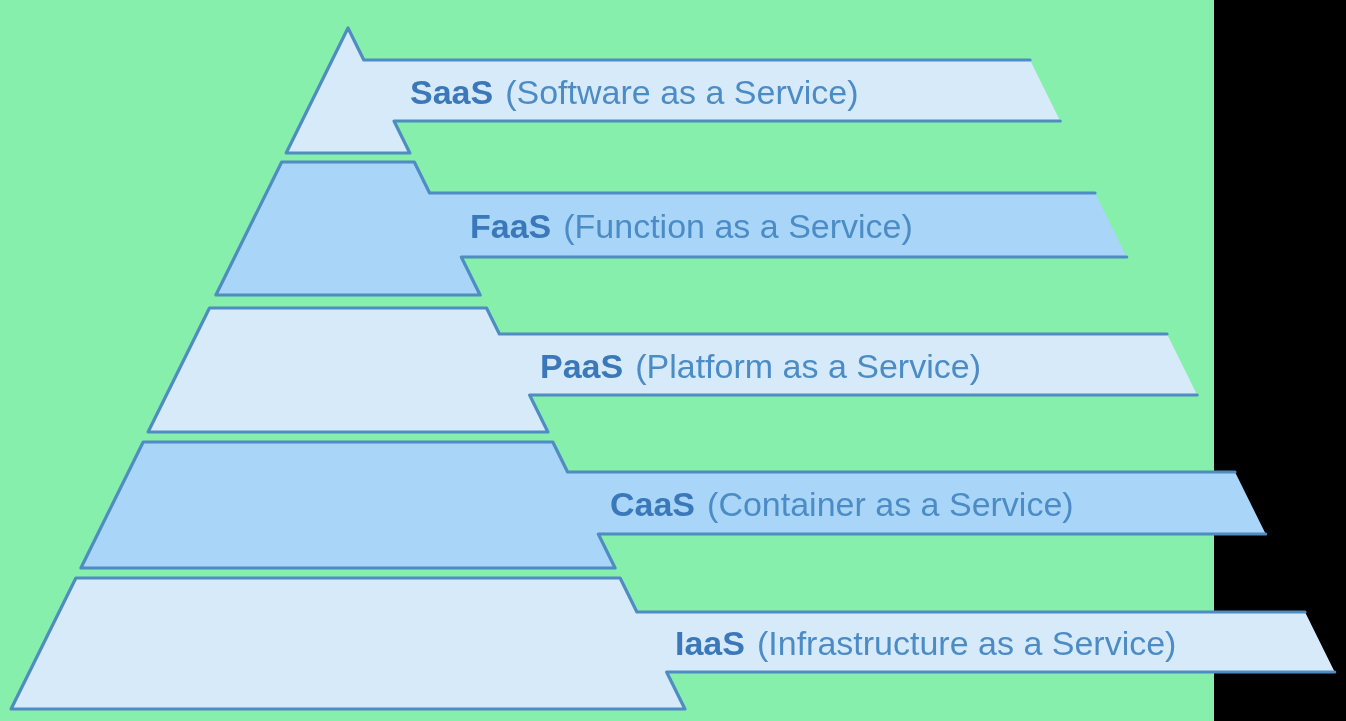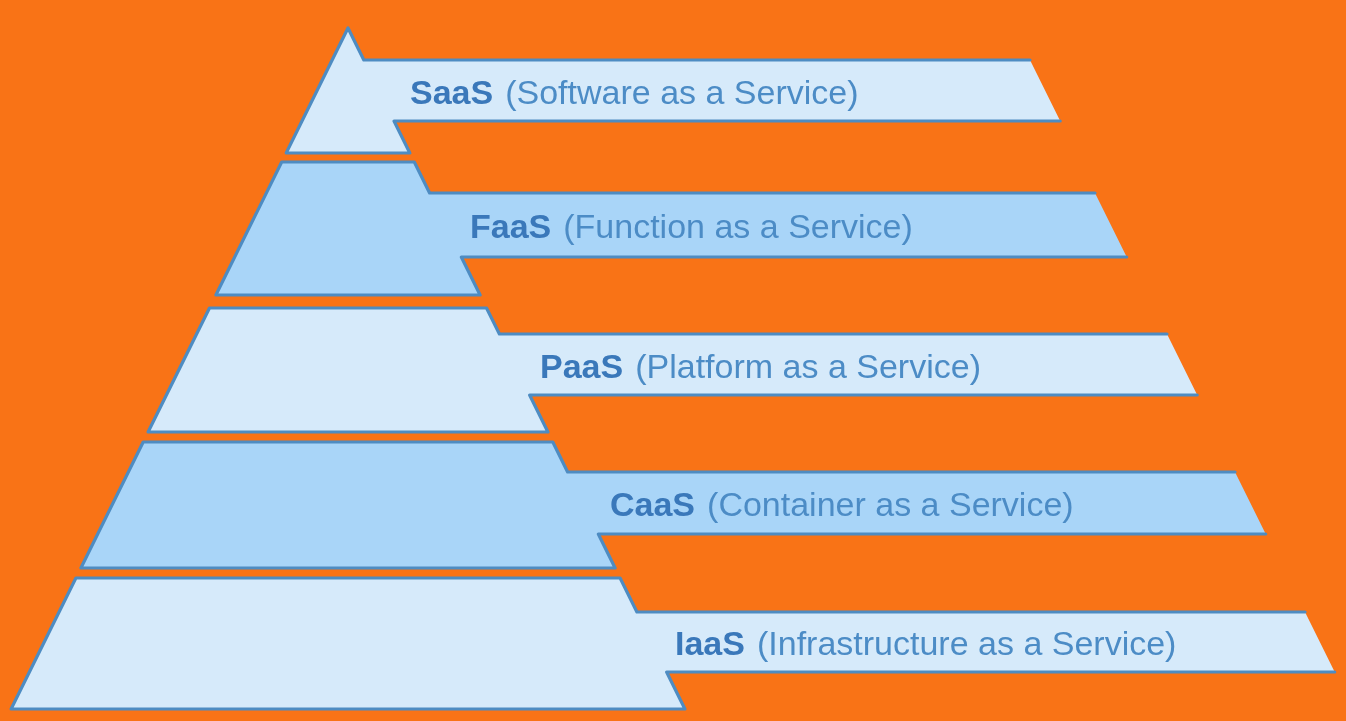--- a/index.html
+++ b/index.html
@@ -6,23 +6,23 @@
     margin: 0;
     padding: 0;
     background: #000000;
     width: 1346px;
     height: 721px;
     overflow: hidden;
     font-family: "Liberation Sans", sans-serif;
   }
   .stage {
     position: relative;
-    width: 1346px;
+    width: 1214px;
     height: 721px;
-    background: #f97316;
+    background: #86efac;
   }
   svg { display: block; }
   .layer-fill { stroke: none; }
   .layer-outline { fill: none; stroke-width: 3.2; stroke-linejoin: round; stroke-linecap: round; }
   .banner-text { font-family: "Liberation Sans", "DejaVu Sans", sans-serif; font-size: 34px; }
   .banner-text .acro { font-weight: 700; }
   .banner-text .desc { font-weight: 400; }
 </style>
 </head>
 <body>

